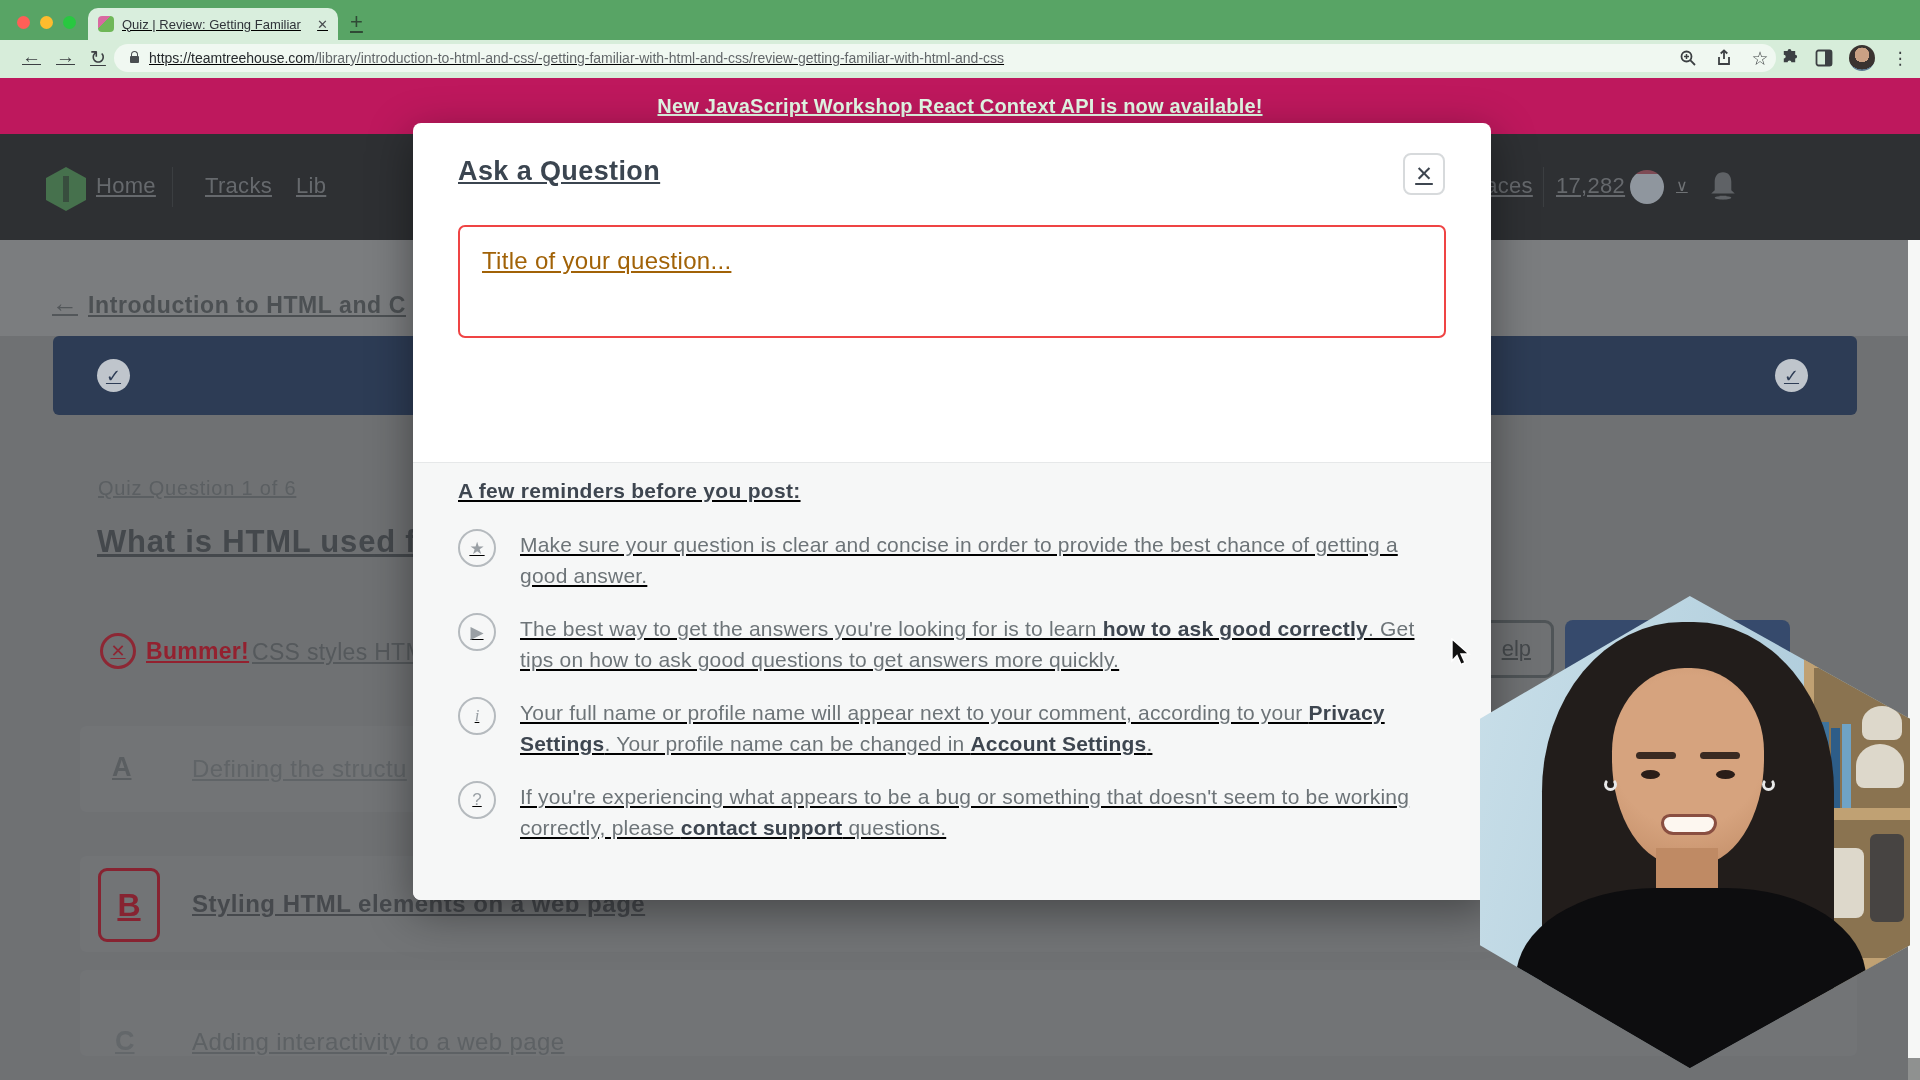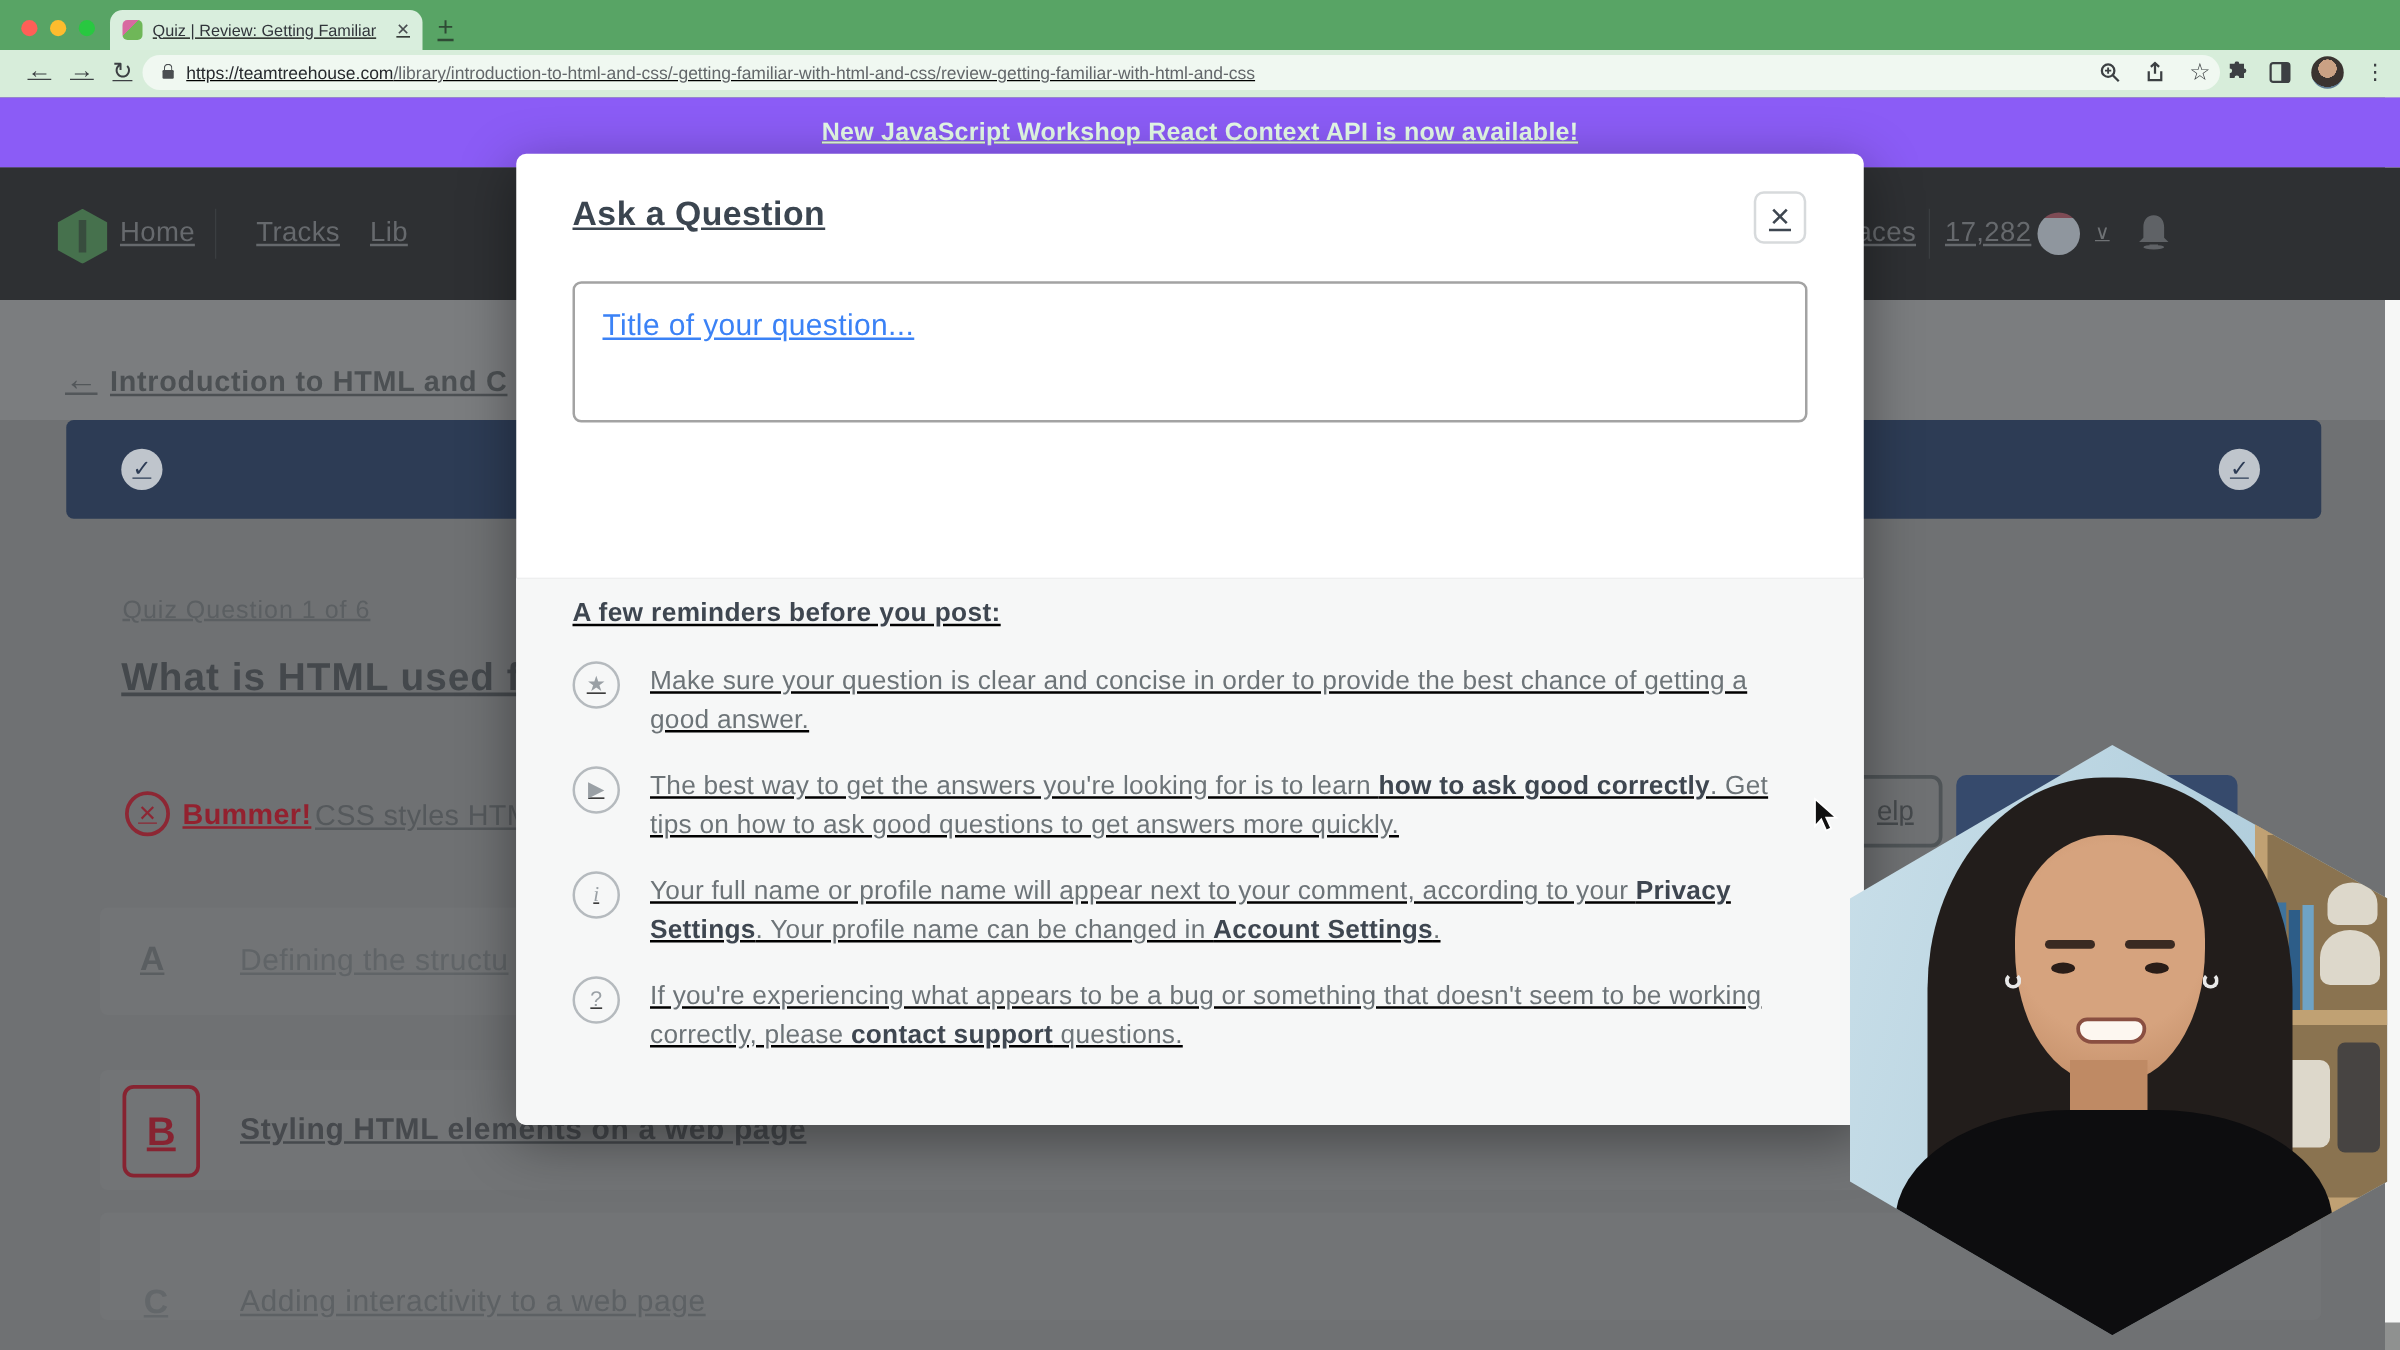--- a/index.html
+++ b/index.html
@@ -29,21 +29,21 @@
   .pill-icons{position:absolute;right:150px;top:44px;height:28px;display:flex;align-items:center;gap:16px;}
   .tb-right{position:absolute;right:10px;top:44px;height:28px;display:flex;align-items:center;gap:15px;}
   .ticon{width:20px;height:20px;display:flex;align-items:center;justify-content:center;}
   #toolbar-avatar{width:26px;height:26px;border-radius:50%;
        background:radial-gradient(circle at 50% 38%,#caa184 0 35%,#3a3330 36% 70%,#5d7a91 71% 100%);}
   #kebab{font-size:17px;color:#3c4043;letter-spacing:0;}
   #scrollbar{left:1908px;top:78px;width:12px;height:1002px;background:#8f9190;}
   #scroll-thumb{left:1908px;top:78px;width:12px;height:980px;background:#f6f7f6;}
 
   
-  #banner{left:0;top:78px;width:1920px;height:56px;background:#8b5cf6;display:flex;align-items:center;justify-content:center;}
+  #banner{left:0;top:78px;width:1920px;height:56px;background:#be185d;display:flex;align-items:center;justify-content:center;}
   #banner a{color:#e4f9e7;font-size:20px;font-weight:bold;text-decoration:underline;letter-spacing:.2px;}
 
   
   #navbar{left:0;top:134px;width:1920px;height:106px;background:#2e3033;}
   #logo{left:46px;top:167px;width:40px;height:44px;background:#46714d;
        clip-path:polygon(50% 0,100% 25%,100% 75%,50% 100%,0 75%,0 25%);}
   #logo:after{content:"";position:absolute;left:17px;top:9px;width:6px;height:26px;background:#2e3033;opacity:.55;}
   .nav-item{top:173px;font-size:22px;color:#66696d;letter-spacing:.3px;}
   .nav-div{top:167px;width:1px;height:40px;background:#3b3e41;}
   #nav-avatar{left:1630px;top:170px;width:34px;height:34px;border-radius:50%;
@@ -84,22 +84,22 @@
   #textB{left:192px;top:890px;color:#46494d;font-weight:bold;letter-spacing:.5px;}
   #textC{left:192px;top:1028px;color:#5d6164;}
 
   
   #modal{left:413px;top:123px;width:1078px;height:777px;background:#fff;border-radius:8px;
        box-shadow:0 12px 45px rgba(0,0,0,.4);z-index:30;}
   #modal-title{left:45px;top:33px;font-size:27px;font-weight:bold;letter-spacing:.4px;color:#3b4550;}
   #modal-close{left:990px;top:30px;width:42px;height:42px;border:2px solid #d7dadc;border-radius:8px;
        box-sizing:border-box;display:flex;align-items:center;justify-content:center;
        font-size:21px;font-weight:bold;color:#3e4650;background:#fff;}
-  #title-input{left:45px;top:102px;width:988px;height:113px;border:2px solid #a3a3a3;border-radius:7px;
-       box-sizing:border-box;padding:20px 22px;font-size:24px;color:#3b82f6;letter-spacing:.3px;background:#fff;}
+  #title-input{left:45px;top:102px;width:988px;height:113px;border:2px solid #ef4444;border-radius:7px;
+       box-sizing:border-box;padding:20px 22px;font-size:24px;color:#a16207;letter-spacing:.3px;background:#fff;}
   #next-step{left:45px;top:240px;width:156px;height:60px;background:#92aec7;border-radius:7px;
        display:flex;align-items:center;justify-content:center;color:#f4f8fb;font-size:22px;
        font-weight:bold;letter-spacing:.4px;}
   #reminders{left:0;top:339px;width:1078px;height:438px;background:#f6f7f7;border-top:1px solid #e6e8e9;
        border-radius:0 0 8px 8px;box-sizing:border-box;padding:16px 45px 0 45px;}
   #reminders-title{font-size:21px;font-weight:bold;color:#3e4650;letter-spacing:.3px;margin-bottom:26px;}
   .rem-row{display:flex;margin-bottom:22px;}
   .rem-icon{flex:0 0 38px;height:38px;border-radius:50%;border:2px solid #b5babe;box-sizing:border-box;
        display:flex;align-items:center;justify-content:center;color:#9aa0a5;font-size:17px;margin-right:24px;}
   .rem-text{font-size:21px;line-height:31px;color:#6d7478;letter-spacing:.2px;max-width:930px;}

